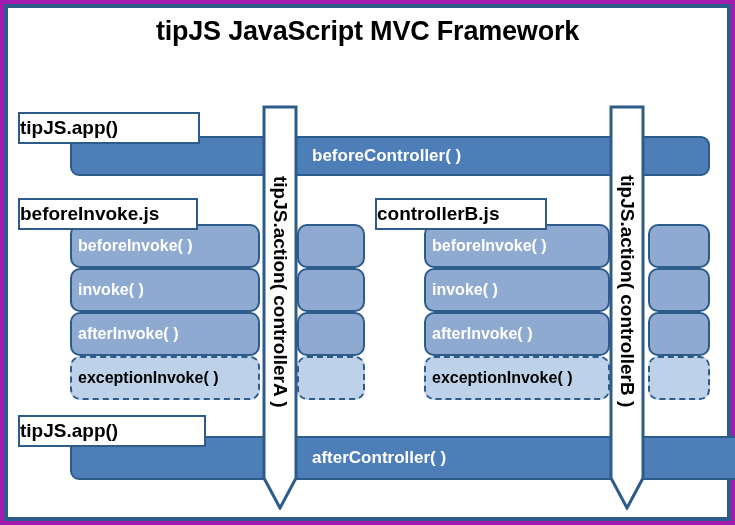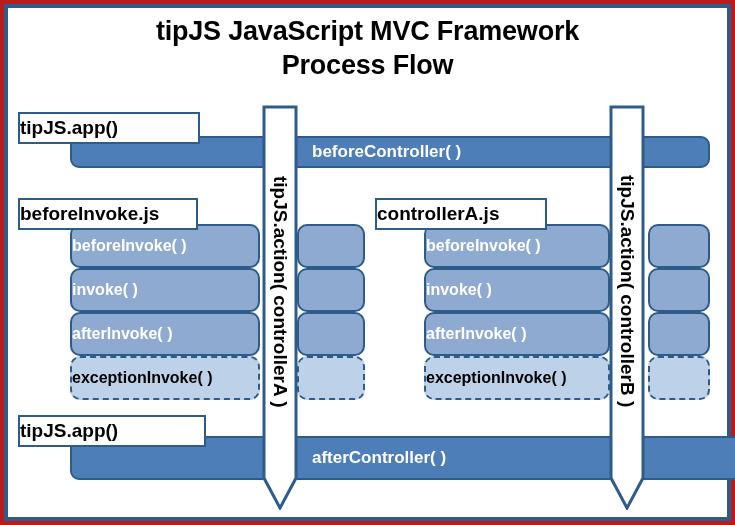--- a/index.html
+++ b/index.html
@@ -4,21 +4,21 @@
 <style>
   html, body {
     margin: 0;
     padding: 0;
     background: #ffffff;
   }
   #canvas {
     position: relative;
     width: 735px;
     height: 525px;
-    background: #b91c1c;
+    background: #a21caf;
     font-family: "Liberation Sans", sans-serif;
     overflow: hidden;
     box-sizing: border-box;
   }
   
   .frame {
     position: absolute;
     left: 4px;
     top: 4px;
     width: 727px;
@@ -79,21 +79,21 @@
     position: absolute;
     background: #8FAAD0;
     border: 2px solid #2E5C8A;
     border-radius: 10px;
     box-sizing: border-box;
     color: #ffffff;
     font-size: 16px;
     font-weight: bold;
     display: flex;
     align-items: center;
-    padding-left: 0;
+    padding-left: 6px;
     z-index: 2;
   }
   .mblock.exception {
     background: #BDD2E9;
     border: 2px dashed #2E5C8A;
     color: #000000;
   }
 
   
   .varrow {
@@ -124,24 +124,23 @@
 </style>
 </head>
 <body>
 
 <div id="canvas">
 
   <div class="frame"></div>
 
   <div class="title">
     <span>tipJS JavaScript MVC Framework</span>
-    <span class="title-line2">Process Flow</span>
-  </div>
-
-  <div class="bar" style="left:70px; top:136px; width:640px; height:32px;">
+  </div>
+
+  <div class="bar" style="left:70px; top:136px; width:640px; height:40px;">
     <span class="bar-label">beforeController( )</span>
   </div>
 
   <div class="tagbox" style="left:18px; top:112px; width:182px; height:32px;">
     <span>tipJS.app()</span>
   </div>
 
   <div class="mblock" style="left:70px; top:224px; width:190px; height:44px;">
     <span>beforeInvoke( )</span>
   </div>
@@ -176,21 +175,21 @@
   <div class="mblock exception" style="left:424px; top:356px; width:186px; height:44px;">
     <span>exceptionInvoke( )</span>
   </div>
 
   <div class="mblock" style="left:648px; top:224px; width:62px; height:44px;"></div>
   <div class="mblock" style="left:648px; top:268px; width:62px; height:44px;"></div>
   <div class="mblock" style="left:648px; top:312px; width:62px; height:44px;"></div>
   <div class="mblock exception" style="left:648px; top:356px; width:62px; height:44px;"></div>
 
   <div class="tagbox" style="left:375px; top:198px; width:172px; height:32px;">
-    <span>controllerA.js</span>
+    <span>controllerB.js</span>
   </div>
 
   <div class="bar" style="left:70px; top:436px; width:708px; height:44px;">
     <span class="bar-label">afterController( )</span>
   </div>
 
   <div class="tagbox" style="left:18px; top:415px; width:188px; height:32px;">
     <span>tipJS.app()</span>
   </div>
 

